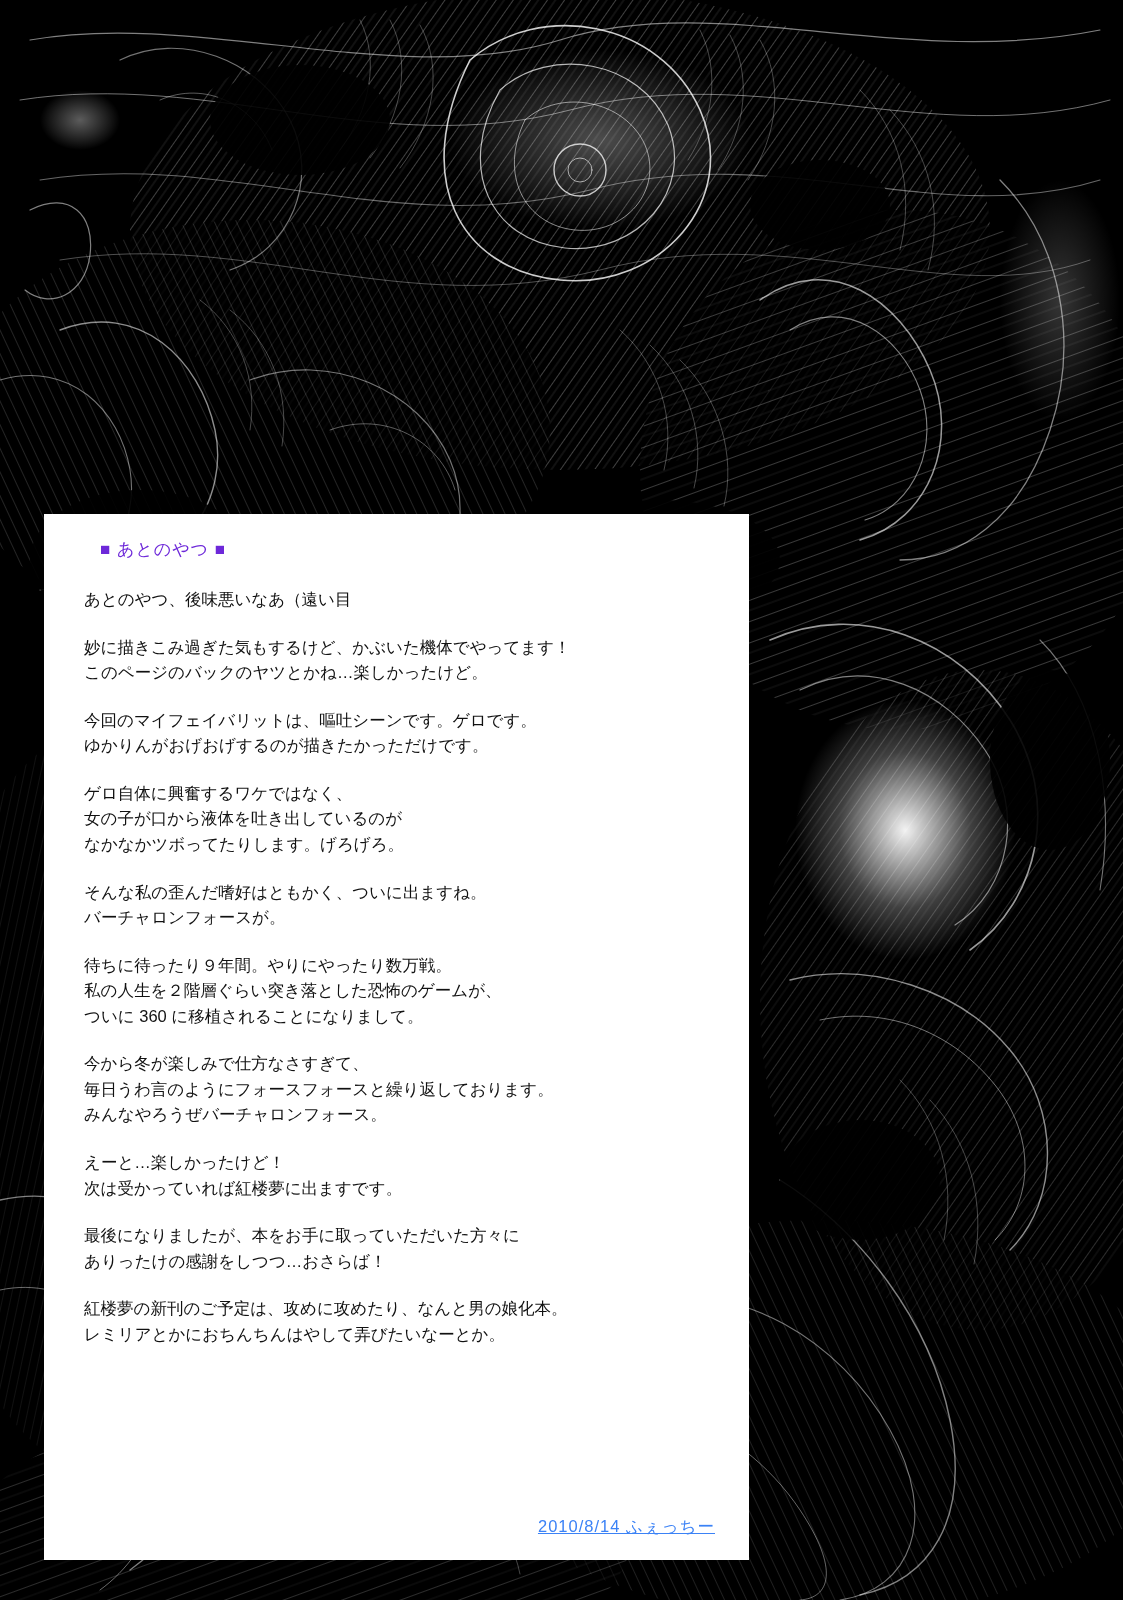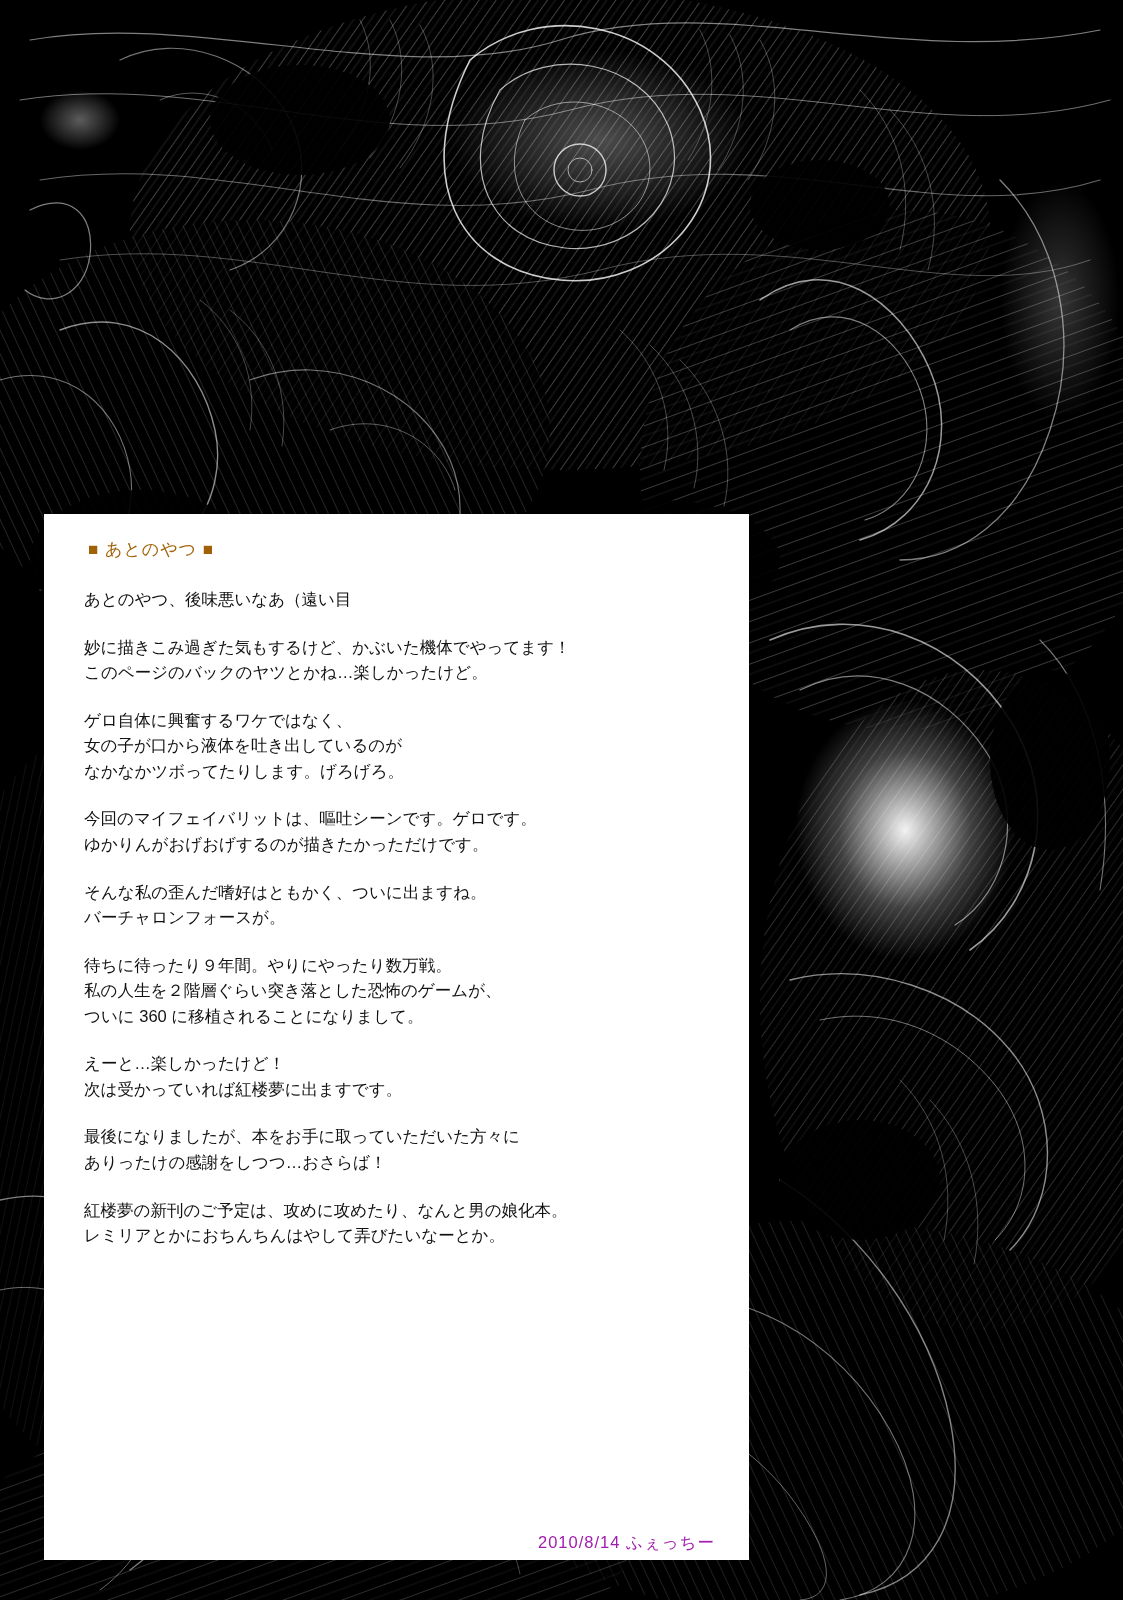--- a/index.html
+++ b/index.html
@@ -36,38 +36,39 @@
     width: 705px;
     height: 1046px;
     background: #ffffff;
     box-sizing: border-box;
     padding: 22px 26px 16px 26px;
     color: #111;
   }
   .aw-heading {
     font-size: 17px;
     letter-spacing: 1px;
-    margin: 2px 0 26px 18px;
-    color: #a16207;
+    margin: 2px 0 26px 30px;
+    color: #6d28d9;
     white-space: pre;
   }
   .aw-body p {
     margin: 0 0 22px 14px;
     font-size: 16.5px;
     line-height: 1.55;
     color: #111;
     white-space: pre-line;
   }
   .aw-sign {
     position: absolute;
     right: 34px;
-    bottom: 6px;
+    bottom: 22px;
     font-size: 16.5px;
-    color: #a21caf;
+    color: #3b82f6;
     letter-spacing: 1px;
+    text-decoration: underline;
   }
 </style>
 </head>
 <body>
 
 <div class="page">
 
   <div class="art-layer">
     <svg viewBox="0 0 1123 1600" preserveAspectRatio="none" aria-hidden="true">
       <defs>
@@ -187,30 +188,33 @@
       </g>
     </svg>
   </div>
 
   <div class="afterword">
     <div class="aw-heading">■ あとのやつ ■</div>
     <div class="aw-body">
       <p>あとのやつ、後味悪いなあ（遠い目</p>
       <p>妙に描きこみ過ぎた気もするけど、かぶいた機体でやってます！
 このページのバックのヤツとかね…楽しかったけど。</p>
+      <p>今回のマイフェイバリットは、嘔吐シーンです。ゲロです。
+ゆかりんがおげおげするのが描きたかっただけです。</p>
       <p>ゲロ自体に興奮するワケではなく、
 女の子が口から液体を吐き出しているのが
 なかなかツボってたりします。げろげろ。</p>
-      <p>今回のマイフェイバリットは、嘔吐シーンです。ゲロです。
-ゆかりんがおげおげするのが描きたかっただけです。</p>
       <p>そんな私の歪んだ嗜好はともかく、ついに出ますね。
 バーチャロンフォースが。</p>
       <p>待ちに待ったり９年間。やりにやったり数万戦。
 私の人生を２階層ぐらい突き落とした恐怖のゲームが、
 ついに 360 に移植されることになりまして。</p>
+      <p>今から冬が楽しみで仕方なさすぎて、
+毎日うわ言のようにフォースフォースと繰り返しております。
+みんなやろうぜバーチャロンフォース。</p>
       <p>えーと…楽しかったけど！
 次は受かっていれば紅楼夢に出ますです。</p>
       <p>最後になりましたが、本をお手に取っていただいた方々に
 ありったけの感謝をしつつ…おさらば！</p>
       <p>紅楼夢の新刊のご予定は、攻めに攻めたり、なんと男の娘化本。
 レミリアとかにおちんちんはやして弄びたいなーとか。</p>
     </div>
     <div class="aw-sign">2010/8/14 ふぇっちー</div>
   </div>
 

